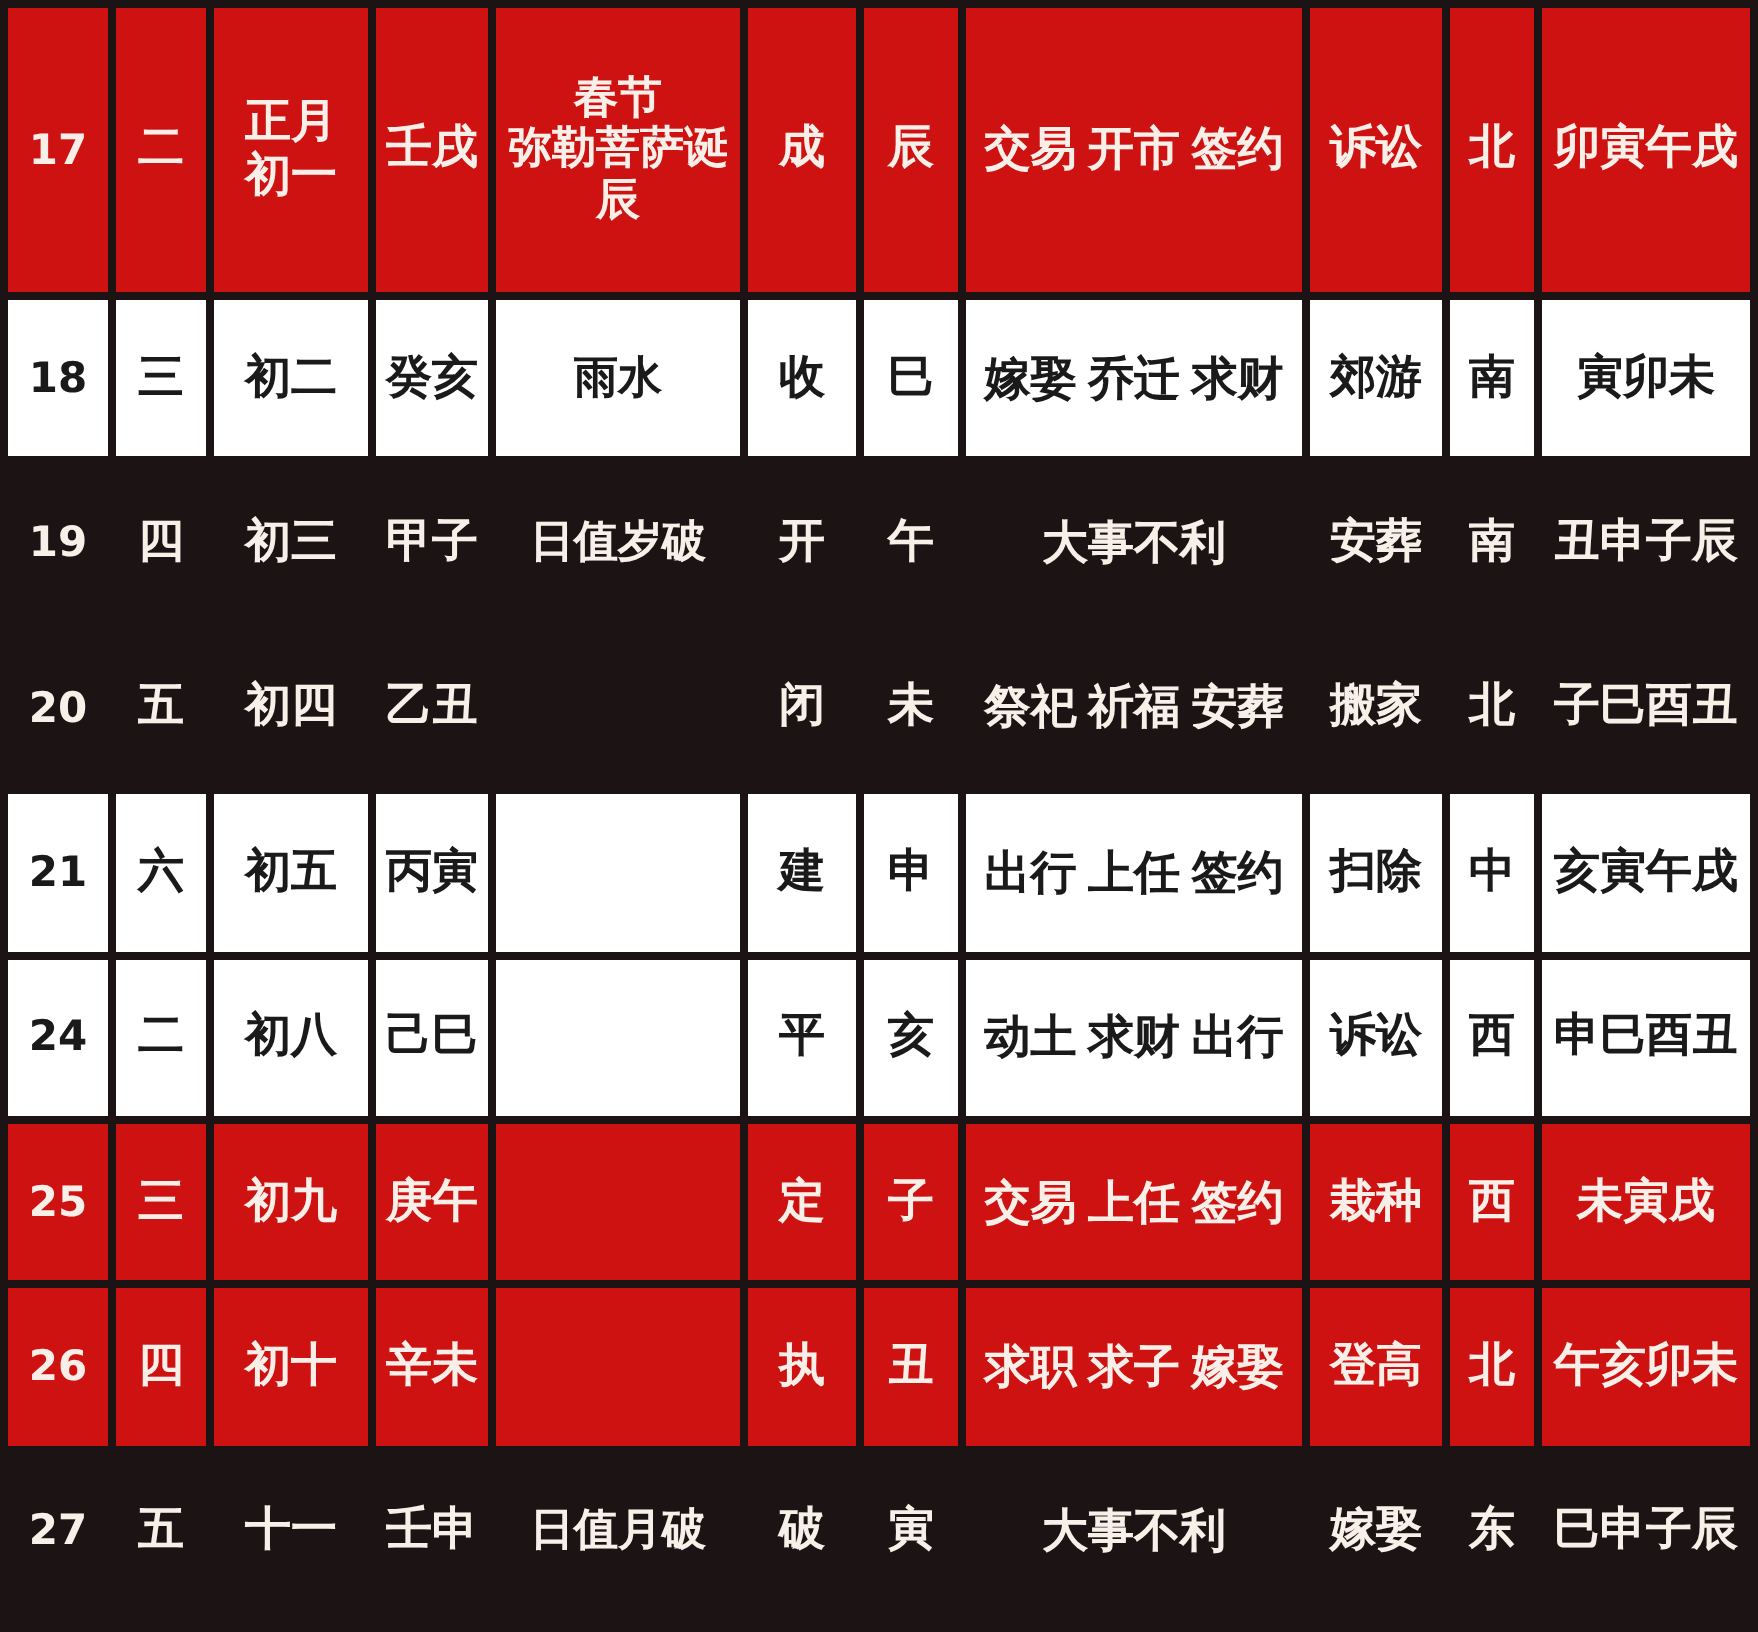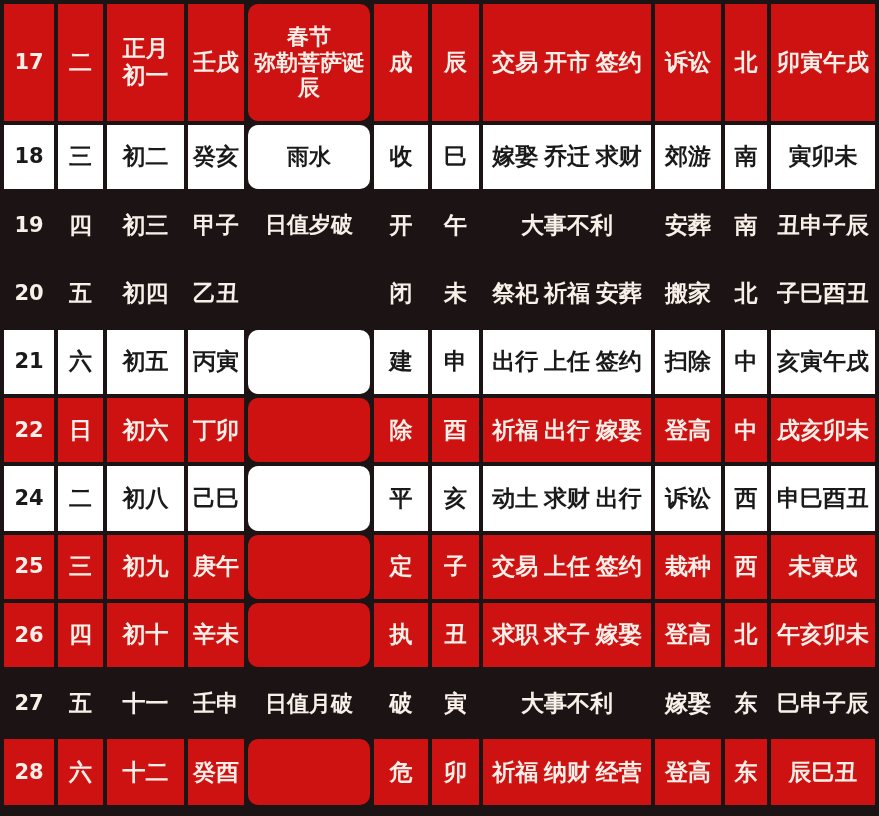--- a/index.html
+++ b/index.html
@@ -39,21 +39,21 @@
   tr.row-black td  { background: var(--black, #1c1414); color: var(--light, #f8efe8); }
   
   tr { height: 59px; }
   tr.row-tall { height: 107px; }
   tr.row-last { height: 60px; }
   
   td.col-date       { width: 50px;  font-weight: 700; font-size: 21px; text-align: center; }
   td.col-weekday    { width: 45px; }
   td.col-lunar      { width: 77px; margin-left: 36px; }
   td.col-ganzhi     { width: 56px; }
-  td.col-festival   { width: 122px; font-size: 22px; line-height: 1.15; border-radius: 10px; }
+  td.col-festival   { width: 122px; font-size: 22px; line-height: 1.15; }
   td.col-jianchu    { width: 54px; }
   td.col-chong      { width: 47px; }
   td.col-auspicious { width: 168px; font-family: Liberation Serif, serif; }
   td.col-activity   { width: 66px; }
   td.col-direction  { width: 42px; }
   td.col-hours      { width: 104px; }
 </style>
 </head>
 <body>
 
@@ -120,33 +120,20 @@
           <td class="col-lunar">初五</td>
           <td class="col-ganzhi">丙寅</td>
           <td class="col-festival"></td>
           <td class="col-jianchu">建</td>
           <td class="col-chong">申</td>
           <td class="col-auspicious">出行 上任 签约</td>
           <td class="col-activity">扫除</td>
           <td class="col-direction">中</td>
           <td class="col-hours">亥寅午戌</td>
         </tr>
-        <tr class="row-red">
-          <td class="col-date">22</td>
-          <td class="col-weekday">日</td>
-          <td class="col-lunar">初六</td>
-          <td class="col-ganzhi">丁卯</td>
-          <td class="col-festival"></td>
-          <td class="col-jianchu">除</td>
-          <td class="col-chong">酉</td>
-          <td class="col-auspicious">祈福 出行 嫁娶</td>
-          <td class="col-activity">登高</td>
-          <td class="col-direction">中</td>
-          <td class="col-hours">戌亥卯未</td>
-        </tr>
         <tr class="row-white">
           <td class="col-date">24</td>
           <td class="col-weekday">二</td>
           <td class="col-lunar">初八</td>
           <td class="col-ganzhi">己巳</td>
           <td class="col-festival"></td>
           <td class="col-jianchu">平</td>
           <td class="col-chong">亥</td>
           <td class="col-auspicious">动土 求财 出行</td>
           <td class="col-activity">诉讼</td>
@@ -185,28 +172,15 @@
           <td class="col-lunar">十一</td>
           <td class="col-ganzhi">壬申</td>
           <td class="col-festival">日值月破</td>
           <td class="col-jianchu">破</td>
           <td class="col-chong">寅</td>
           <td class="col-auspicious">大事不利</td>
           <td class="col-activity">嫁娶</td>
           <td class="col-direction">东</td>
           <td class="col-hours">巳申子辰</td>
         </tr>
-        <tr class="row-red row-last">
-          <td class="col-date">28</td>
-          <td class="col-weekday">六</td>
-          <td class="col-lunar">十二</td>
-          <td class="col-ganzhi">癸酉</td>
-          <td class="col-festival"></td>
-          <td class="col-jianchu">危</td>
-          <td class="col-chong">卯</td>
-          <td class="col-auspicious">祈福 纳财 经营</td>
-          <td class="col-activity">登高</td>
-          <td class="col-direction">东</td>
-          <td class="col-hours">辰巳丑</td>
-        </tr>
       </tbody>
   </table>
 </div>
 
 </body></html>

